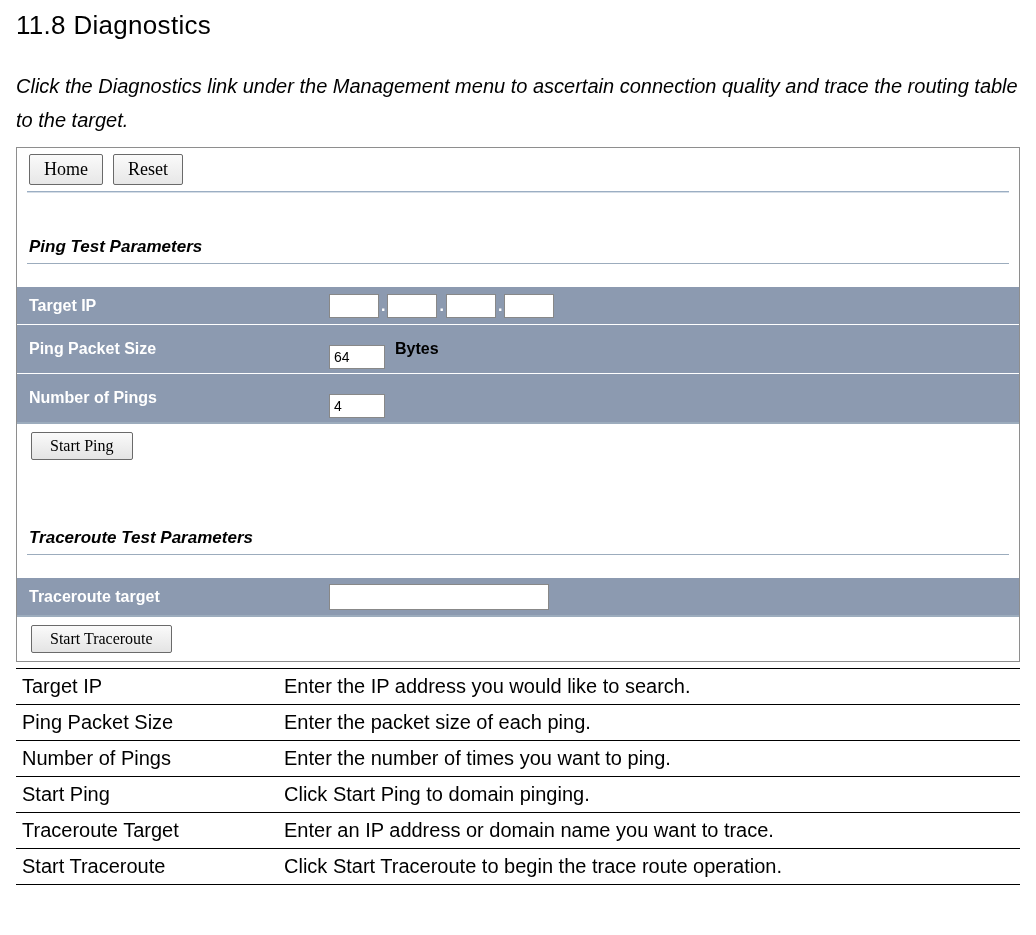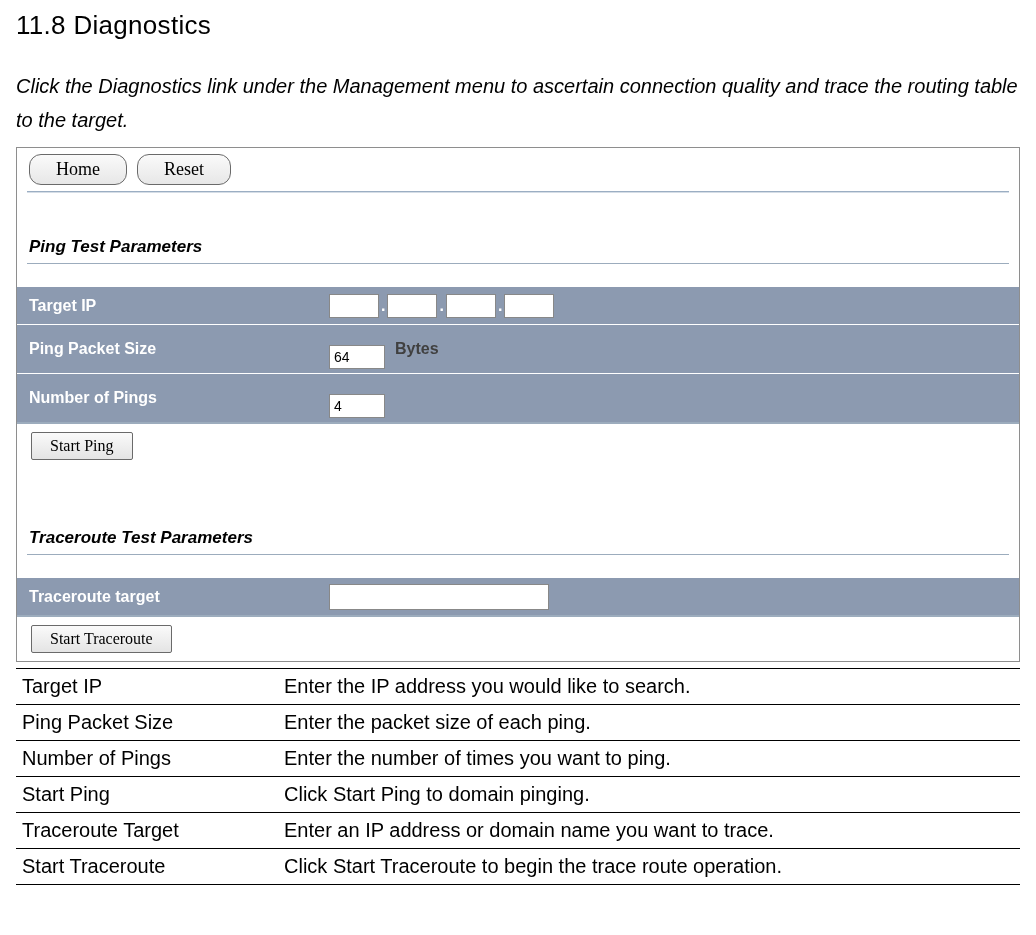--- a/index.html
+++ b/index.html
@@ -46,22 +46,22 @@
     }
     .panel-buttons {
       display: flex;
       gap: 10px;
     }
     .nav-btn {
       border: 1px solid #6a6a6a;
       background: linear-gradient(#fafafa, #e7e7e7);
       font-family: "Times New Roman", Times, serif;
       font-size: 18px;
-      padding: 4px 26px;
-      border-radius: 12px;
+      padding: 4px 14px;
+      border-radius: 2px;
       cursor: pointer;
     }
     .panel-divider {
       height: 2px;
       margin: 2px 10px 0 10px;
       background: #9baec3;
       border-bottom: 1px solid #d5dde6;
     }
     .section-label {
       font-weight: bold;
@@ -112,21 +112,21 @@
       margin-top: 16px;
     }
     .text-input-med {
       width: 220px;
       height: 26px;
       border: 1px solid #888;
       padding: 2px 4px;
       font-size: 14px;
     }
     .unit-label {
-      color: #404040;
+      color: #000000;
       font-weight: bold;
       font-size: 16px;
       padding-left: 8px;
     }
     .after-rows-bar {
       height: 2px;
       background: #9cacbd;
     }
     .action-btn {
       border: 1px solid #6a6a6a;

